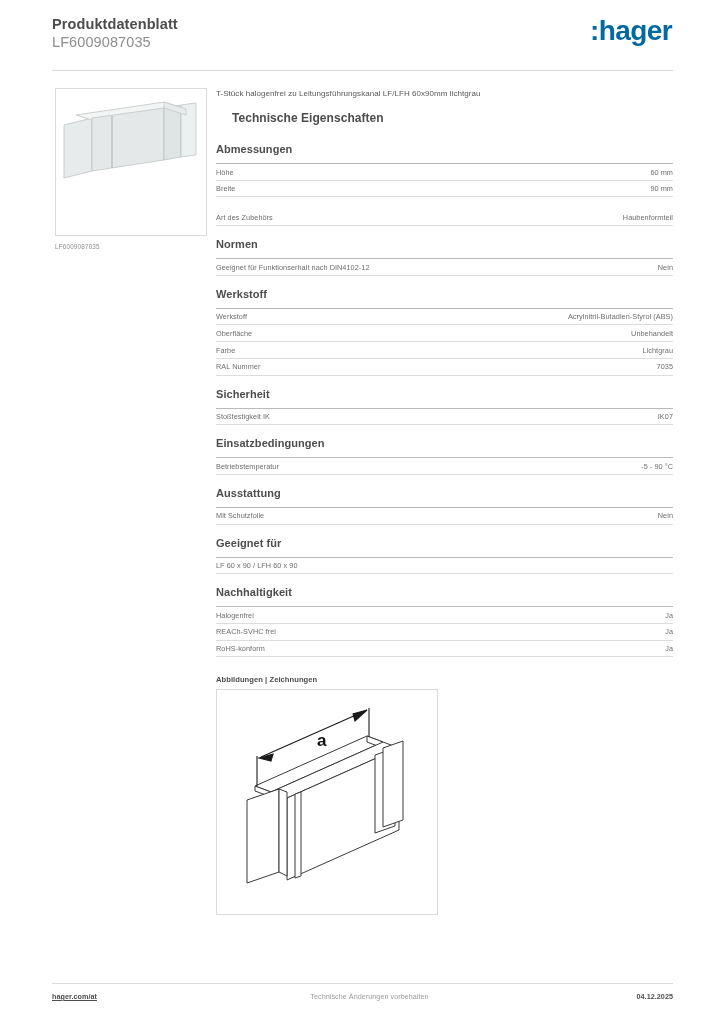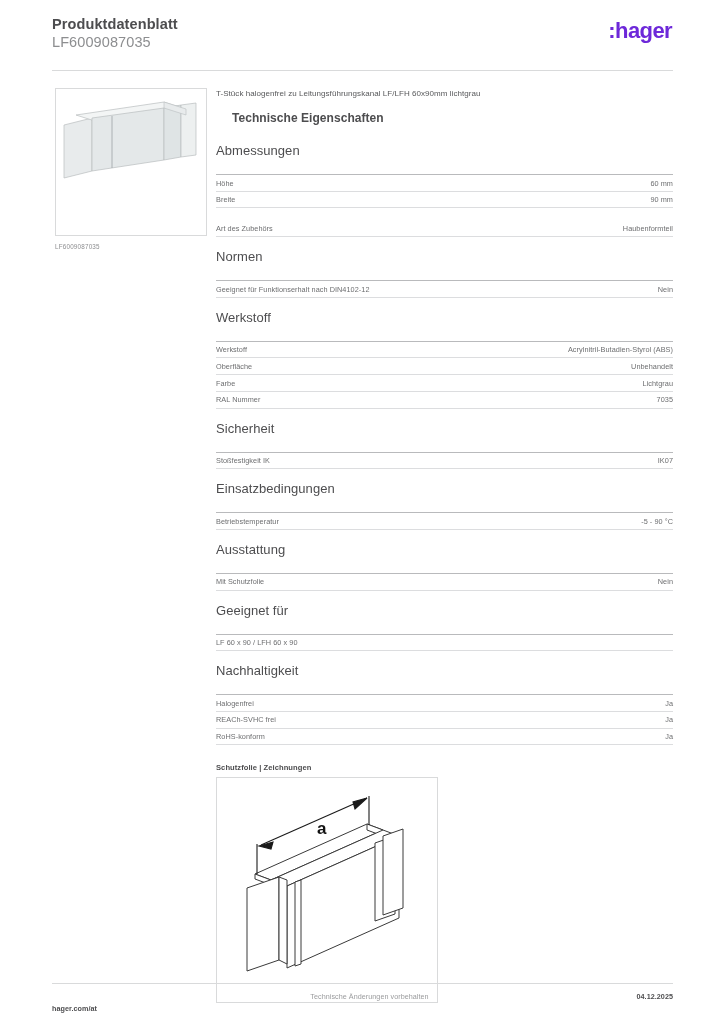--- a/index.html
+++ b/index.html
@@ -33,23 +33,23 @@
     font-size: 14.5px;
     font-weight: normal;
     color: #8d8e90;
     letter-spacing: 0.1px;
     line-height: 18px;
     margin: 0;
   }
   .brand {
     position: absolute;
     right: 0; top: 2px;
-    font-size: 22px;
-    font-weight: bold;
-    color: #6d28d9;
+    font-size: 28px;
+    font-weight: bold;
+    color: #0369a1;
     letter-spacing: -0.6px;
     line-height: 26px;
   }
   .header-rule {
     position: absolute;
     left: 52px; top: 70px; width: 621px;
     border-top: 1px solid #d9dadb;
   }
 
   
@@ -88,24 +88,24 @@
   .section-intro {
     font-size: 12px;
     font-weight: bold;
     color: #4d4d4f;
     margin: 0 0 18px 16px;
     letter-spacing: 0.05px;
   }
 
   .spec-group { margin-bottom: 12px; }
   .group-title {
-    font-size: 13px;
-    font-weight: normal;
+    font-size: 11px;
+    font-weight: bold;
     color: #4d4d4f;
-    padding-bottom: 16px;
+    padding-bottom: 8px;
     border-bottom: 1px solid #b9babc;
     letter-spacing: 0.05px;
   }
   .spec-row {
     display: flex;
     justify-content: space-between;
     align-items: flex-start;
     font-size: 7.3px;
     color: #6d6e70;
     padding: 3.5px 0 3.2px 0;
@@ -137,23 +137,24 @@
     left: 52px; bottom: 40px; width: 621px;
     border-top: 1px solid #d9dadb;
   }
   .footer {
     position: absolute;
     left: 52px; bottom: 18px; width: 621px;
     height: 14px;
     font-size: 7.2px;
   }
   .footer-left {
-    position: absolute; left: 0; top: 12px;
+    position: absolute; left: 0; top: 0;
     font-weight: bold; color: #4d4d4f;
     letter-spacing: 0.05px;
+    text-decoration: underline;
   }
   .footer-center {
     position: absolute; left: 14px; right: 0; top: 0;
     text-align: center; color: #9a9b9d;
     letter-spacing: 0.05px;
   }
   .footer-right {
     position: absolute; right: 0; top: 0;
     font-weight: bold; color: #4d4d4f;
     letter-spacing: 0.05px;
@@ -278,21 +279,21 @@
             <span class="spec-label">REACh-SVHC frei</span>
             <span class="spec-value">Ja</span>
           </div>
           <div class="spec-row">
             <span class="spec-label">RoHS-konform</span>
             <span class="spec-value">Ja</span>
           </div>
         </div>
       </div>
 
-    <div class="drawing-title">Schutzfolie | Zeichnungen</div>
+    <div class="drawing-title">Abbildungen | Zeichnungen</div>
     <div class="drawing-frame">
       <svg width="220" height="224" viewBox="0 0 220 224">
         <g fill="#ffffff" stroke="#3a3a3a" stroke-width="1" stroke-linejoin="round">
 
           <polygon points="38,96 150,46 166,52 54,102"></polygon>
 
           <polygon points="38,96 54,102 54,107 38,101"></polygon>
 
           <polygon points="150,46 166,52 166,58 150,52"></polygon>
 

